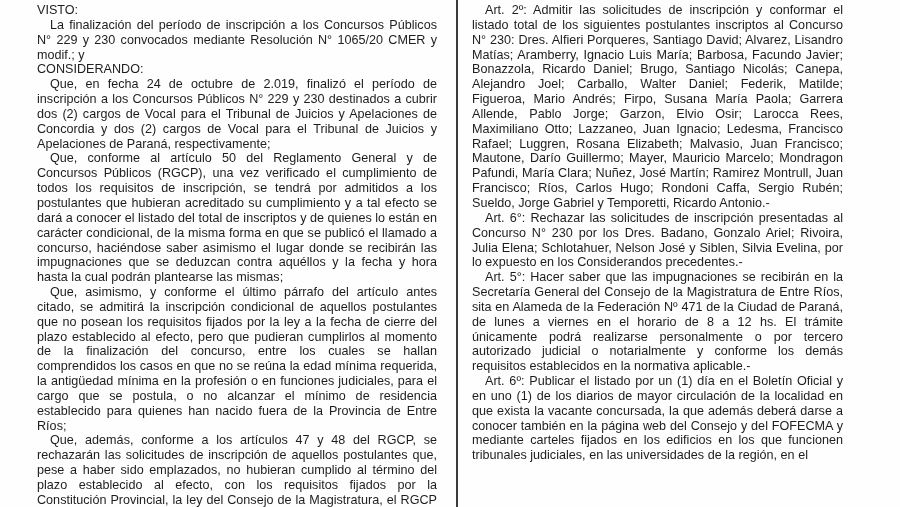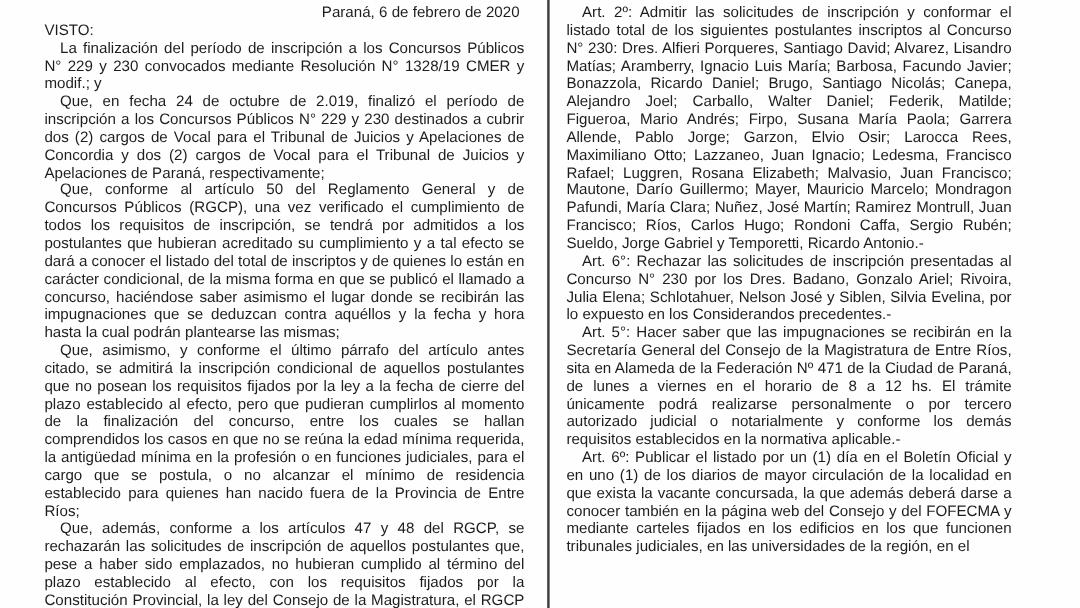--- a/index.html
+++ b/index.html
@@ -78,23 +78,23 @@
   }
 </style>
 </head>
 <body>
 
 <div id="page">
 
   <div class="columns">
 
     <div class="col col-left">
-      <p class="dateline">Paraná, 6 de febrero de 2020</p>
       <p class="noindent">VISTO:</p>
-      <p class="indent">La finalización del período de inscripción a los Concursos Públicos N° 229 y 230 convocados mediante Resolución N° 1328/19 CMER y modif.; y</p>
+      <p class="indent">La finalización del período de inscripción a los Concursos Públicos N° 229 y 230 convocados mediante Resolución N° 1065/20 CMER y modif.; y</p>
+      <p class="noindent">CONSIDERANDO:</p>
       <p class="indent">Que, en fecha 24 de octubre de 2.019, finalizó el período de inscripción a los Concursos Públicos N° 229 y 230 destinados a cubrir dos (2) cargos de Vocal para el Tribunal de Juicios y Apelaciones de Concordia y dos (2) cargos de Vocal para el Tribunal de Juicios y Apelaciones de Paraná, respectivamente;</p>
       <p class="indent">Que, conforme al artículo 50 del Reglamento General y de Concursos Públicos (RGCP), una vez verificado el cumplimiento de todos los requisitos de inscripción, se tendrá por admitidos a los postulantes que hubieran acreditado su cumplimiento y a tal efecto se dará a conocer el listado del total de inscriptos y de quienes lo están en carácter condicional, de la misma forma en que se publicó el llamado a concurso, haciéndose saber asimismo el lugar donde se recibirán las impugnaciones que se deduzcan contra aquéllos y la fecha y hora hasta la cual podrán plantearse las mismas;</p>
       <p class="indent">Que, asimismo, y conforme el último párrafo del artículo antes citado, se admitirá la inscripción condicional de aquellos postulantes que no posean los requisitos fijados por la ley a la fecha de cierre del plazo establecido al efecto, pero que pudieran cumplirlos al momento de la finalización del concurso, entre los cuales se hallan comprendidos los casos en que no se reúna la edad mínima requerida, la antigüedad mínima en la profesión o en funciones judiciales, para el cargo que se postula, o no alcanzar el mínimo de residencia establecido para quienes han nacido fuera de la Provincia de Entre Ríos;</p>
       <p class="indent">Que, además, conforme a los artículos 47 y 48 del RGCP, se rechazarán las solicitudes de inscripción de aquellos postulantes que, pese a haber sido emplazados, no hubieran cumplido al término del plazo establecido al efecto, con los requisitos fijados por la Constitución Provincial, la ley del Consejo de la Magistratura, el RGCP y las leyes orgánicas del Poder Judicial o del Ministerio Público</p>
     </div>
 
     <div class="col col-right">
       <p class="indent">Art. 2º: Admitir las solicitudes de inscripción y conformar el listado total de los siguientes postulantes inscriptos al Concurso N° 230: Dres. Alfieri Porqueres, Santiago David; Alvarez, Lisandro Matías; Aramberry, Ignacio Luis María; Barbosa, Facundo Javier; Bonazzola, Ricardo Daniel; Brugo, Santiago Nicolás; Canepa, Alejandro Joel; Carballo, Walter Daniel; Federik, Matilde; Figueroa, Mario Andrés; Firpo, Susana María Paola; Garrera Allende, Pablo Jorge; Garzon, Elvio Osir; Larocca Rees, Maximiliano Otto; Lazzaneo, Juan Ignacio; Ledesma, Francisco Rafael; Luggren, Rosana Elizabeth; Malvasio, Juan Francisco; Mautone, Darío Guillermo; Mayer, Mauricio Marcelo; Mondragon Pafundi, María Clara; Nuñez, José Martín; Ramirez Montrull, Juan Francisco; Ríos, Carlos Hugo; Rondoni Caffa, Sergio Rubén; Sueldo, Jorge Gabriel y Temporetti, Ricardo Antonio.-</p>
       <p class="indent">Art. 6°: Rechazar las solicitudes de inscripción presentadas al Concurso N° 230 por los Dres. Badano, Gonzalo Ariel; Rivoira, Julia Elena; Schlotahuer, Nelson José y Siblen, Silvia Evelina, por lo expuesto en los Considerandos precedentes.-</p>
       <p class="indent">Art. 5°: Hacer saber que las impugnaciones se recibirán en la Secretaría General del Consejo de la Magistratura de Entre Ríos, sita en Alameda de la Federación Nº 471 de la Ciudad de Paraná, de lunes a viernes en el horario de 8 a 12 hs. El trámite únicamente podrá realizarse personalmente o por tercero autorizado judicial o notarialmente y conforme los demás requisitos establecidos en la normativa aplicable.-</p>

